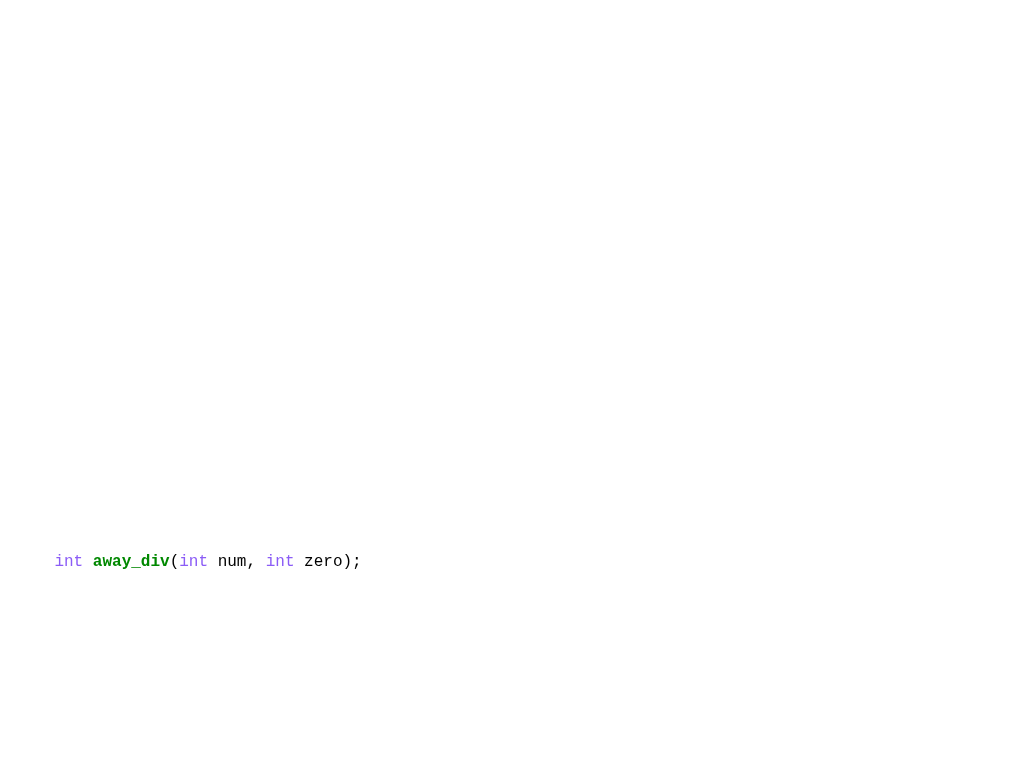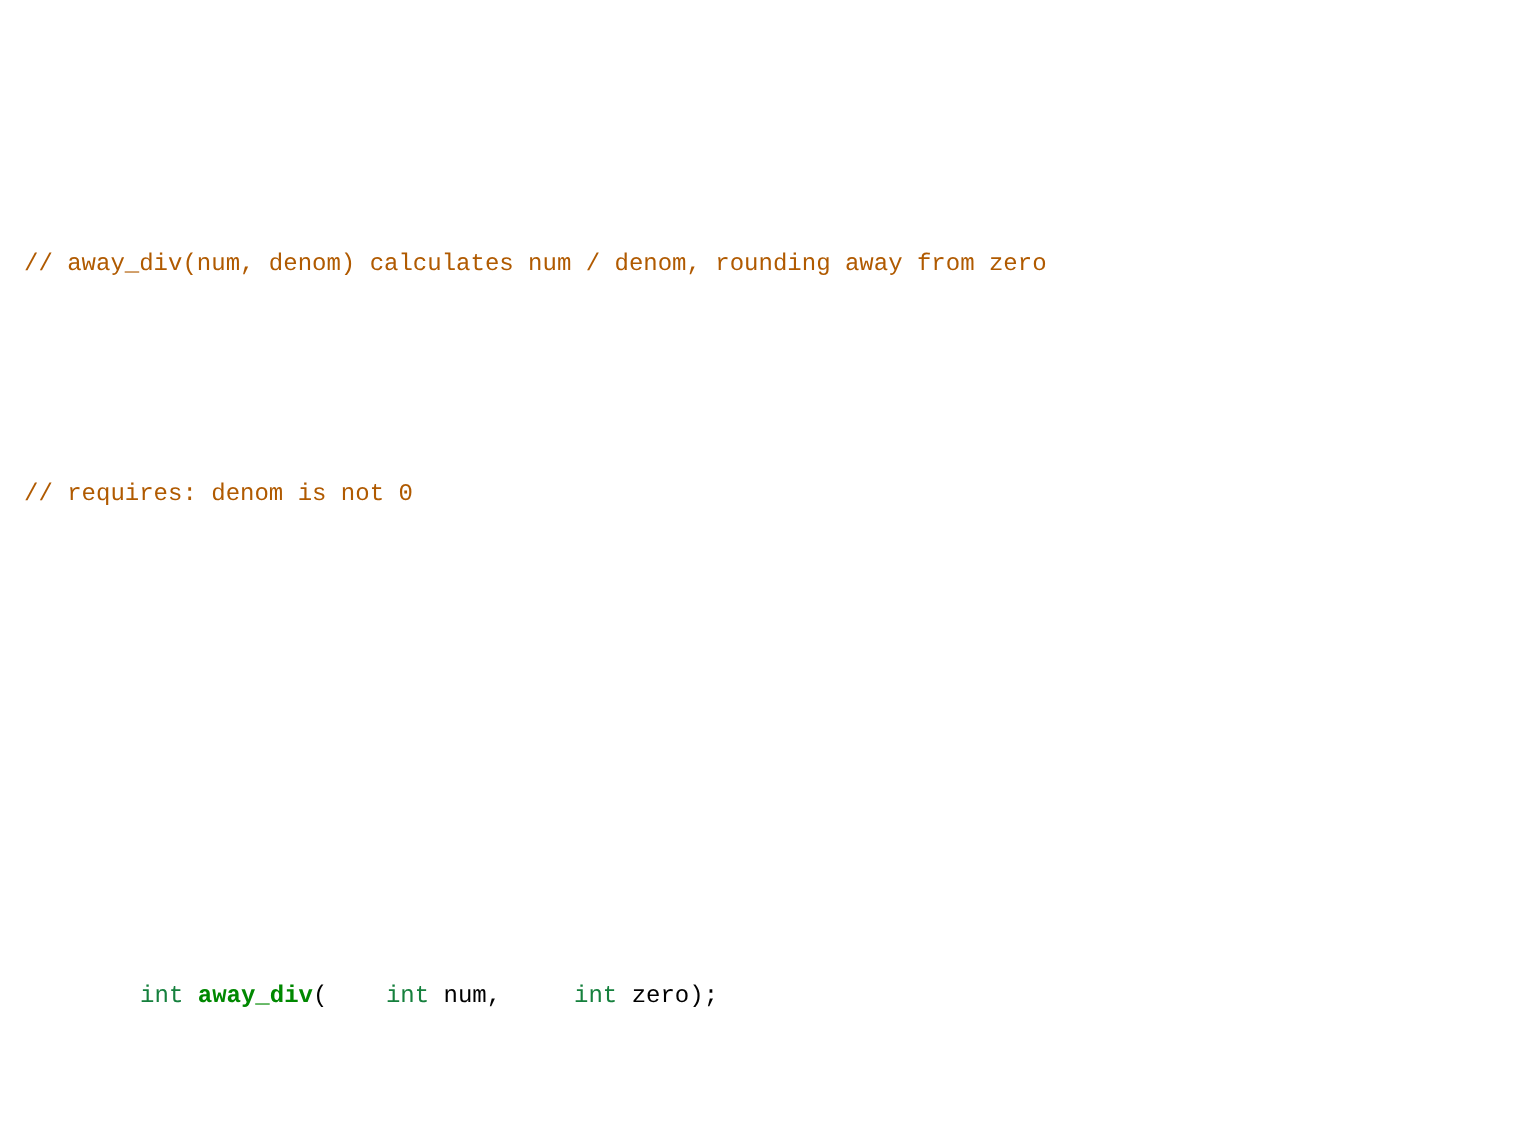--- a/index.html
+++ b/index.html
@@ -21,22 +21,21 @@
     .code-block {
       white-space: pre-wrap;
       word-break: break-word;
     }
 
     .comment {
       color: #b05a00;
     }
 
     .keyword {
-      color: #15803d;
-      margin-left: 39px;
+      color: #8b5cf6;
     }
 
     .function-name {
       color: #008800;
       font-weight: bold;
       margin-top: 37px;
     }
 
     .plain {
       color: #000000;
@@ -54,23 +53,23 @@
       display: block;
     }
   </style>
 </head>
 <body>
 
 <div class="code-block">
 
   
   <div class="section">
-    <span class="comment line">// away_div(num, denom) calculates num / denom, rounding away from zero</span><br>
     <br>
-    <span class="comment line">// requires: denom is not 0</span><br>
+    <br>
+    <br>
   </div>
 
   <div class="spacer"></div>
 
   
   <div class="section">
     <span class="keyword">int</span><span class="plain"> </span><span class="function-name">away_div</span><span class="plain">(</span><span class="keyword">int</span><span class="plain"> num, </span><span class="keyword">int</span><span class="plain"> zero);</span><br>
   </div>
 
   

